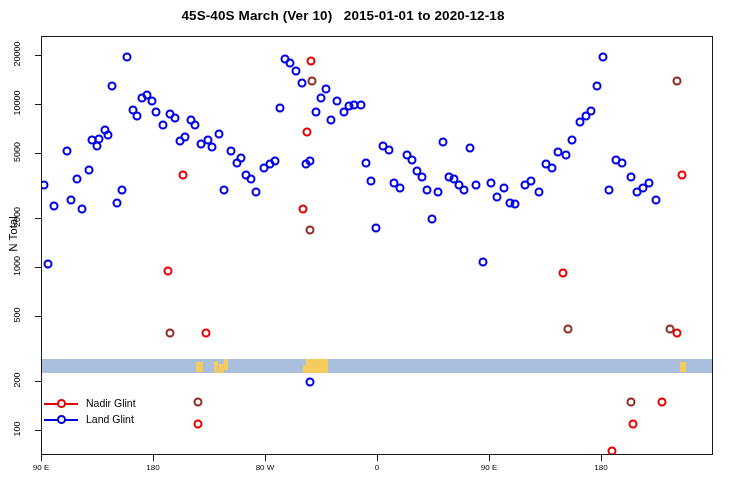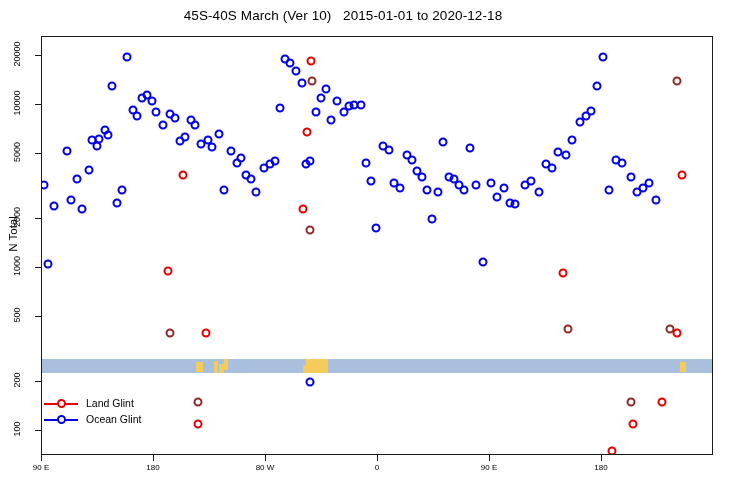--- a/index.html
+++ b/index.html
@@ -2,21 +2,21 @@
 <html><head>
 <meta charset="utf-8">
 <style>
   html,body{margin:0;padding:0;background:#ffffff;}
   body{width:750px;height:500px;overflow:hidden;
        font-family:"Liberation Sans",sans-serif;color:#000;}
   #root{position:relative;width:750px;height:500px;}
 
   #chart-title{
     position:absolute;left:0;top:8px;width:686px;text-align:center;
-    font-size:13.5px;font-weight:normal;letter-spacing:.1px;white-space:pre;
+    font-size:13.5px;font-weight:bold;letter-spacing:.1px;white-space:pre;
   }
 
   
   #plot-frame{
     position:absolute;left:41px;top:36px;width:672px;height:419px;
     border:1.5px solid #1a1a1a;box-sizing:border-box;background:#fff;
     overflow:hidden;
   }
 
   
@@ -251,21 +251,21 @@
       <div class="xlab" style="position: absolute; left: 489px; top: 463px;">90 E</div>
       <div class="xtick" style="position: absolute; left: 601px; top: 455px;"></div>
       <div class="xlab" style="position: absolute; left: 601px; top: 463px;">180</div>
     </div>
 
 
   <div id="legend">
       <div class="leg-row">
         <div class="leg-line" style="border-top-color: rgb(230, 0, 0);"></div>
         <div class="leg-mark" style="border: 2.6px solid rgb(230, 0, 0);"></div>
-        <div class="leg-text">Land Glint</div>
+        <div class="leg-text">Nadir Glint</div>
       </div>
       <div class="leg-row">
         <div class="leg-line" style="border-top-color: rgb(0, 0, 230);"></div>
         <div class="leg-mark" style="border: 2.6px solid rgb(0, 0, 230);"></div>
-        <div class="leg-text">Ocean Glint</div>
+        <div class="leg-text">Land Glint</div>
       </div>
     </div>
 </div>
 
 </body></html>

